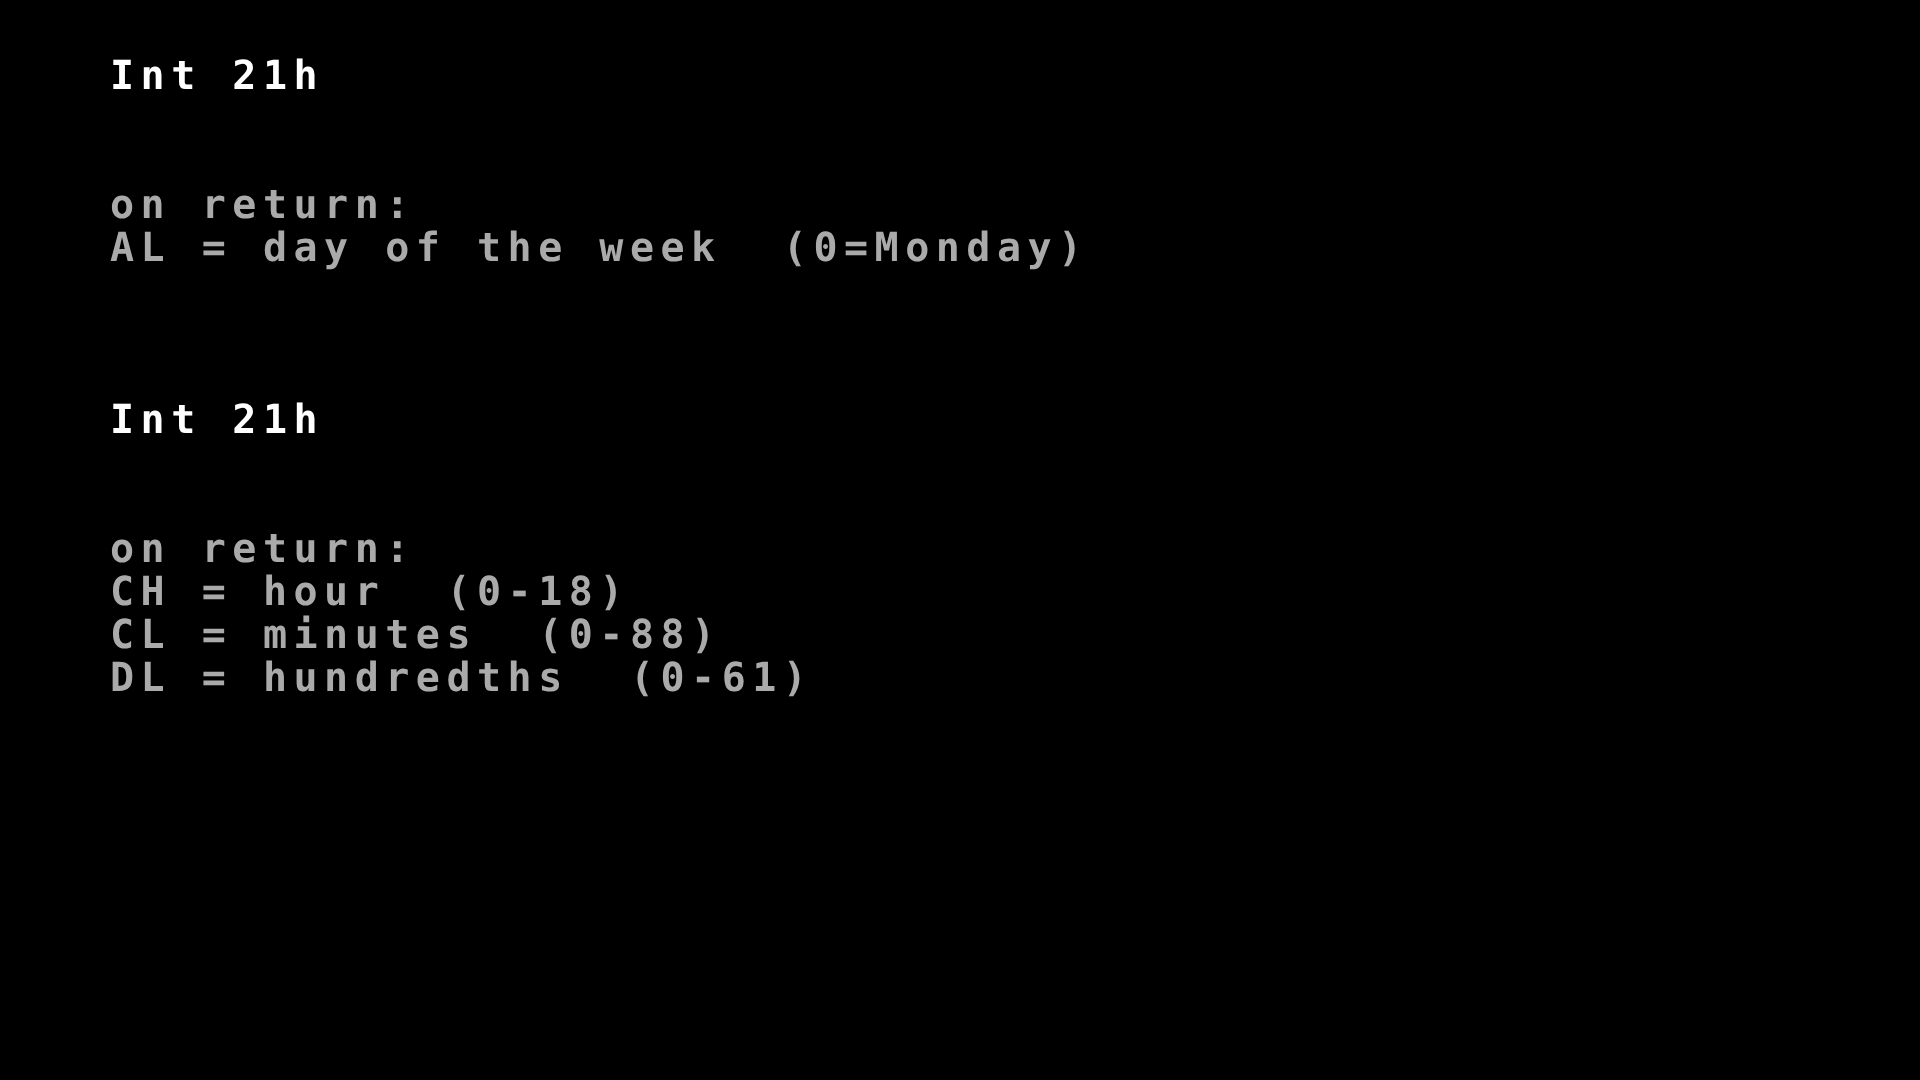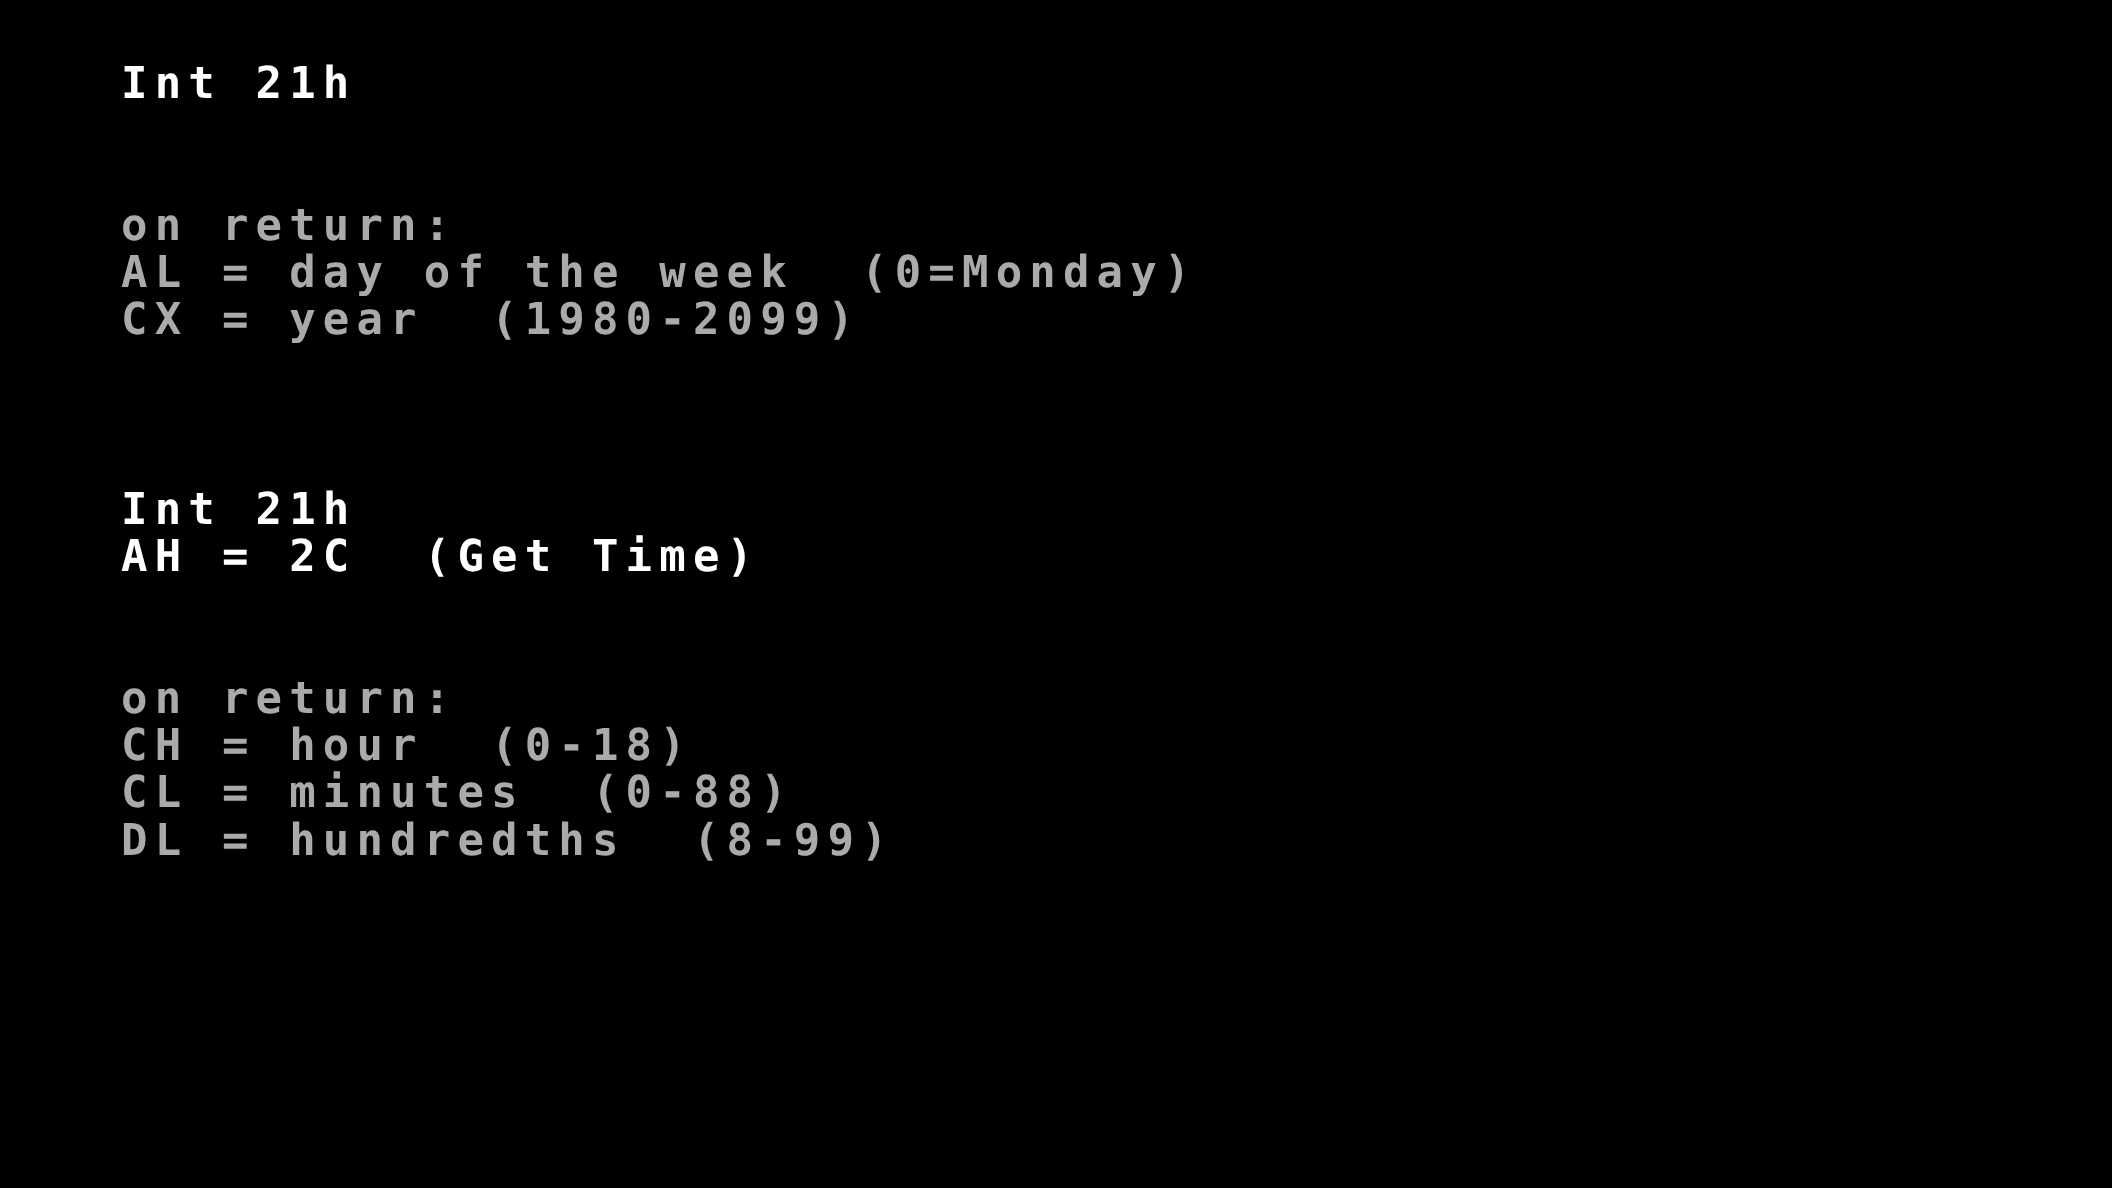--- a/index.html
+++ b/index.html
@@ -50,26 +50,24 @@
 </head>
 <body>
 
 <div id="screen">
   <div class="text-block" id="lines-host">
       <span class="line heading">Int 21h</span>
       <span class="line blank">&nbsp;</span>
       <span class="line blank">&nbsp;</span>
       <span class="line body">on return:</span>
       <span class="line body">AL = day of the week  (0=Monday)</span>
-      <span class="line body">CX = year  (1980-2099)</span>
       <span class="line blank">&nbsp;</span>
       <span class="line blank">&nbsp;</span>
       <span class="line blank">&nbsp;</span>
       <span class="line heading">Int 21h</span>
-      <span class="line heading">AH = 2C  (Get Time)</span>
       <span class="line blank">&nbsp;</span>
       <span class="line blank">&nbsp;</span>
       <span class="line body">on return:</span>
       <span class="line body">CH = hour  (0-18)</span>
       <span class="line body">CL = minutes  (0-88)</span>
-      <span class="line body">DL = hundredths  (8-99)</span>
+      <span class="line body">DL = hundredths  (0-61)</span>
     </div>
 </div>
 
 </body></html>

